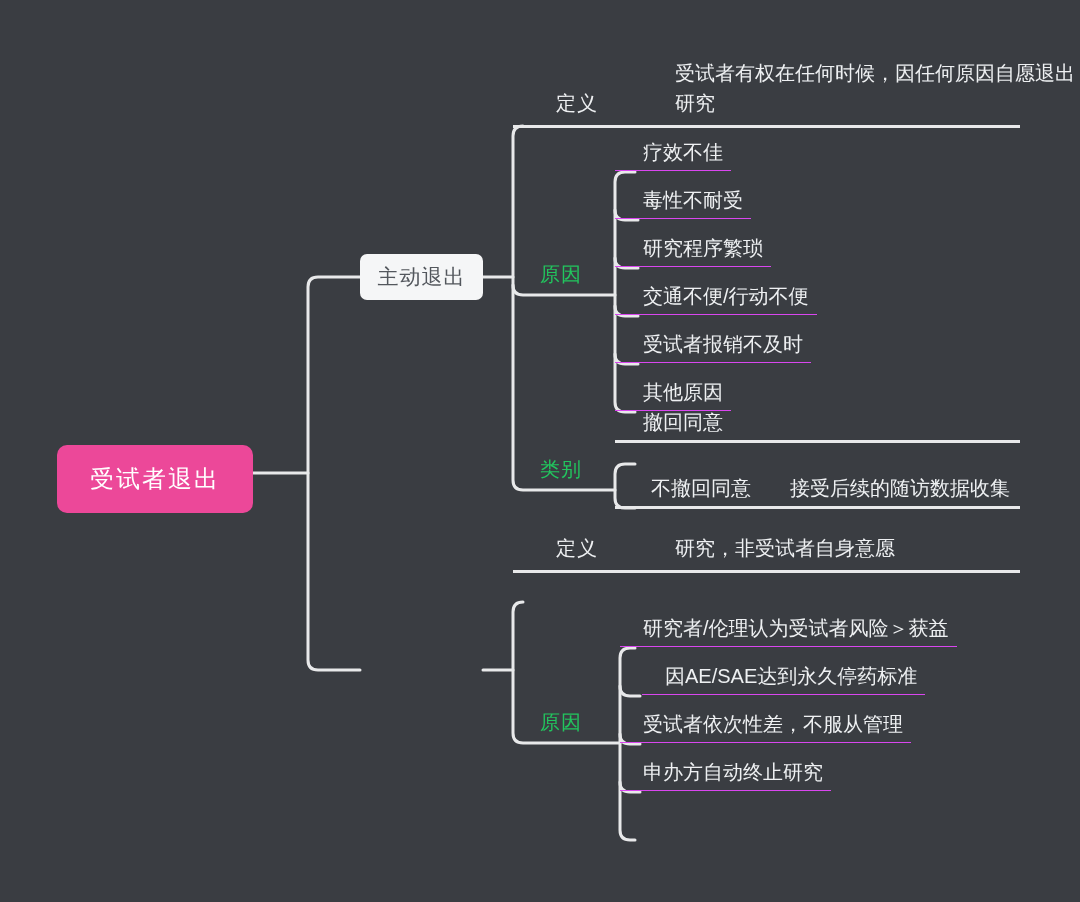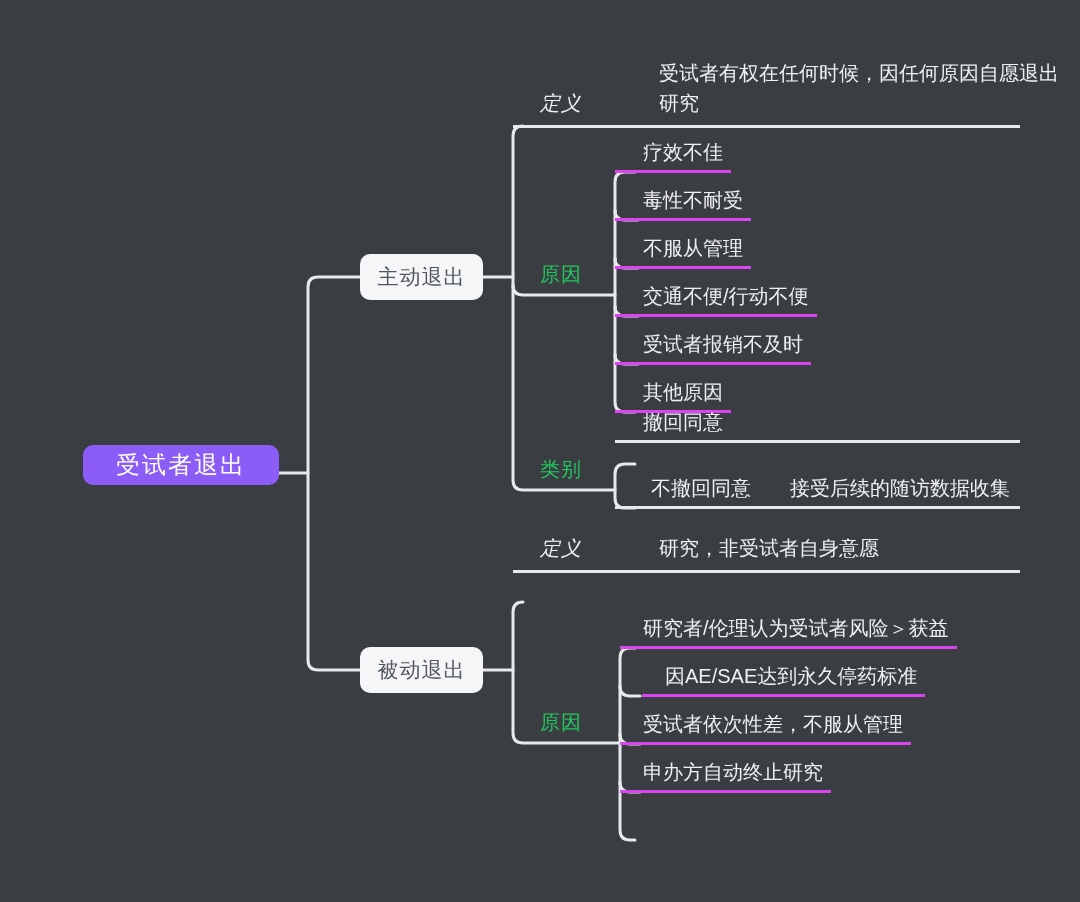--- a/index.html
+++ b/index.html
@@ -12,50 +12,50 @@
   }
   .stage{position:absolute;inset:0;}
   svg.connectors{position:absolute;left:0;top:0;pointer-events:none;}
   svg.connectors path{fill:none;stroke:#e8e9ea;stroke-width:3;stroke-linecap:round;}
 
   .node-box{
     position:absolute;display:flex;align-items:center;justify-content:center;
     border-radius:10px;box-sizing:border-box;cursor:default;
   }
   .root-box{
-    left:57px;top:445px;width:196px;height:40px;
-    background:#8b5cf6;color:#ffffff;font-size:24px;letter-spacing:2px;margin-left:26px;
+    left:57px;top:445px;width:196px;height:68px;
+    background:#ec4899;color:#ffffff;font-size:24px;letter-spacing:2px;
   }
   .white-box{
     width:123px;height:46px;background:#f5f6f7;color:#53575d;
     font-size:21px;letter-spacing:1px;
   }
-  .box-active{left:360px;top:254px;}
+  .box-active{left:360px;top:254px;border-radius:7px;}
   .box-passive{left:360px;top:647px;}
 
   .tag-label{
     position:absolute;font-size:20px;line-height:21px;white-space:nowrap;
     color:#22c55e;letter-spacing:1px;
   }
 
   .leaf{
     position:absolute;display:inline-block;white-space:nowrap;
     font-size:20px;line-height:21px;
-    padding:0 8px 7px 28px;border-bottom:3px solid #d946ef;
+    padding:0 8px 7px 28px;border-bottom:1px solid #d946ef;
     box-sizing:border-box;color:#eef0f2;
   }
   .leaf-a{left:615px;}
   .leaf-b{left:620px;padding-left:23px;}
 
   .def-row{
     position:absolute;left:513px;width:507px;box-sizing:border-box;
     display:flex;align-items:flex-end;
     border-bottom:3px solid #e8e9ea;padding-bottom:7px;
   }
-  .def-row .def-tag{font-size:20px;line-height:30px;margin-left:27px;letter-spacing:1px;white-space:nowrap;font-style:italic;}
+  .def-row .def-tag{font-size:20px;line-height:30px;margin-left:43px;letter-spacing:1px;white-space:nowrap;}
   .def-row .def-text{margin-left:77px;font-size:20px;line-height:30px;white-space:nowrap;}
 
   .pair-row{
     position:absolute;left:615px;width:405px;box-sizing:border-box;
     display:flex;justify-content:space-between;align-items:flex-end;
     border-bottom:3px solid #e8e9ea;
     font-size:20px;line-height:21px;padding:0 10px 7px 28px;white-space:nowrap;
   }
 </style>
 </head>
@@ -84,35 +84,34 @@
     <path d="M523 602 Q513 602 513 612 V733 Q513 743 523 743 H620"></path>
     <path d="M635 648 H630 Q620 648 620 658 V830 Q620 840 630 840 H635"></path>
     <path d="M620 686 Q620 696 630 696 H640"></path>
     <path d="M620 734 Q620 744 630 744 H640"></path>
     <path d="M620 782 Q620 792 630 792 H640"></path>
   </svg>
 
   <div class="node-box root-box">受试者退出</div>
 
   <div class="node-box white-box box-active">主动退出</div>
-  <div class="node-box white-box box-passive">被动退出</div>
 
   <div class="def-row" style="top:58px;">
     <span class="def-tag">定义</span>
     <span class="def-text">
       <span style="display:block">受试者有权在任何时候，因任何原因自愿退出</span>
       <span style="display:block">研究</span>
     </span>
   </div>
 
   <div class="tag-label" style="left:540px;top:264px;">原因</div>
 
   <div class="leaf leaf-a" style="top:142px;">疗效不佳</div>
   <div class="leaf leaf-a" style="top:190px;">毒性不耐受</div>
-  <div class="leaf leaf-a" style="top:238px;">不服从管理</div>
+  <div class="leaf leaf-a" style="top:238px;">研究程序繁琐</div>
   <div class="leaf leaf-a" style="top:286px;">交通不便/行动不便</div>
   <div class="leaf leaf-a" style="top:334px;">受试者报销不及时</div>
   <div class="leaf leaf-a" style="top:382px;">其他原因</div>
 
   <div class="tag-label" style="left:540px;top:459px;">类别</div>
 
   <div class="pair-row" style="top:412px;">
     <span>撤回同意</span>
   </div>
   <div class="pair-row" style="top:478px;padding-left:36px;">

